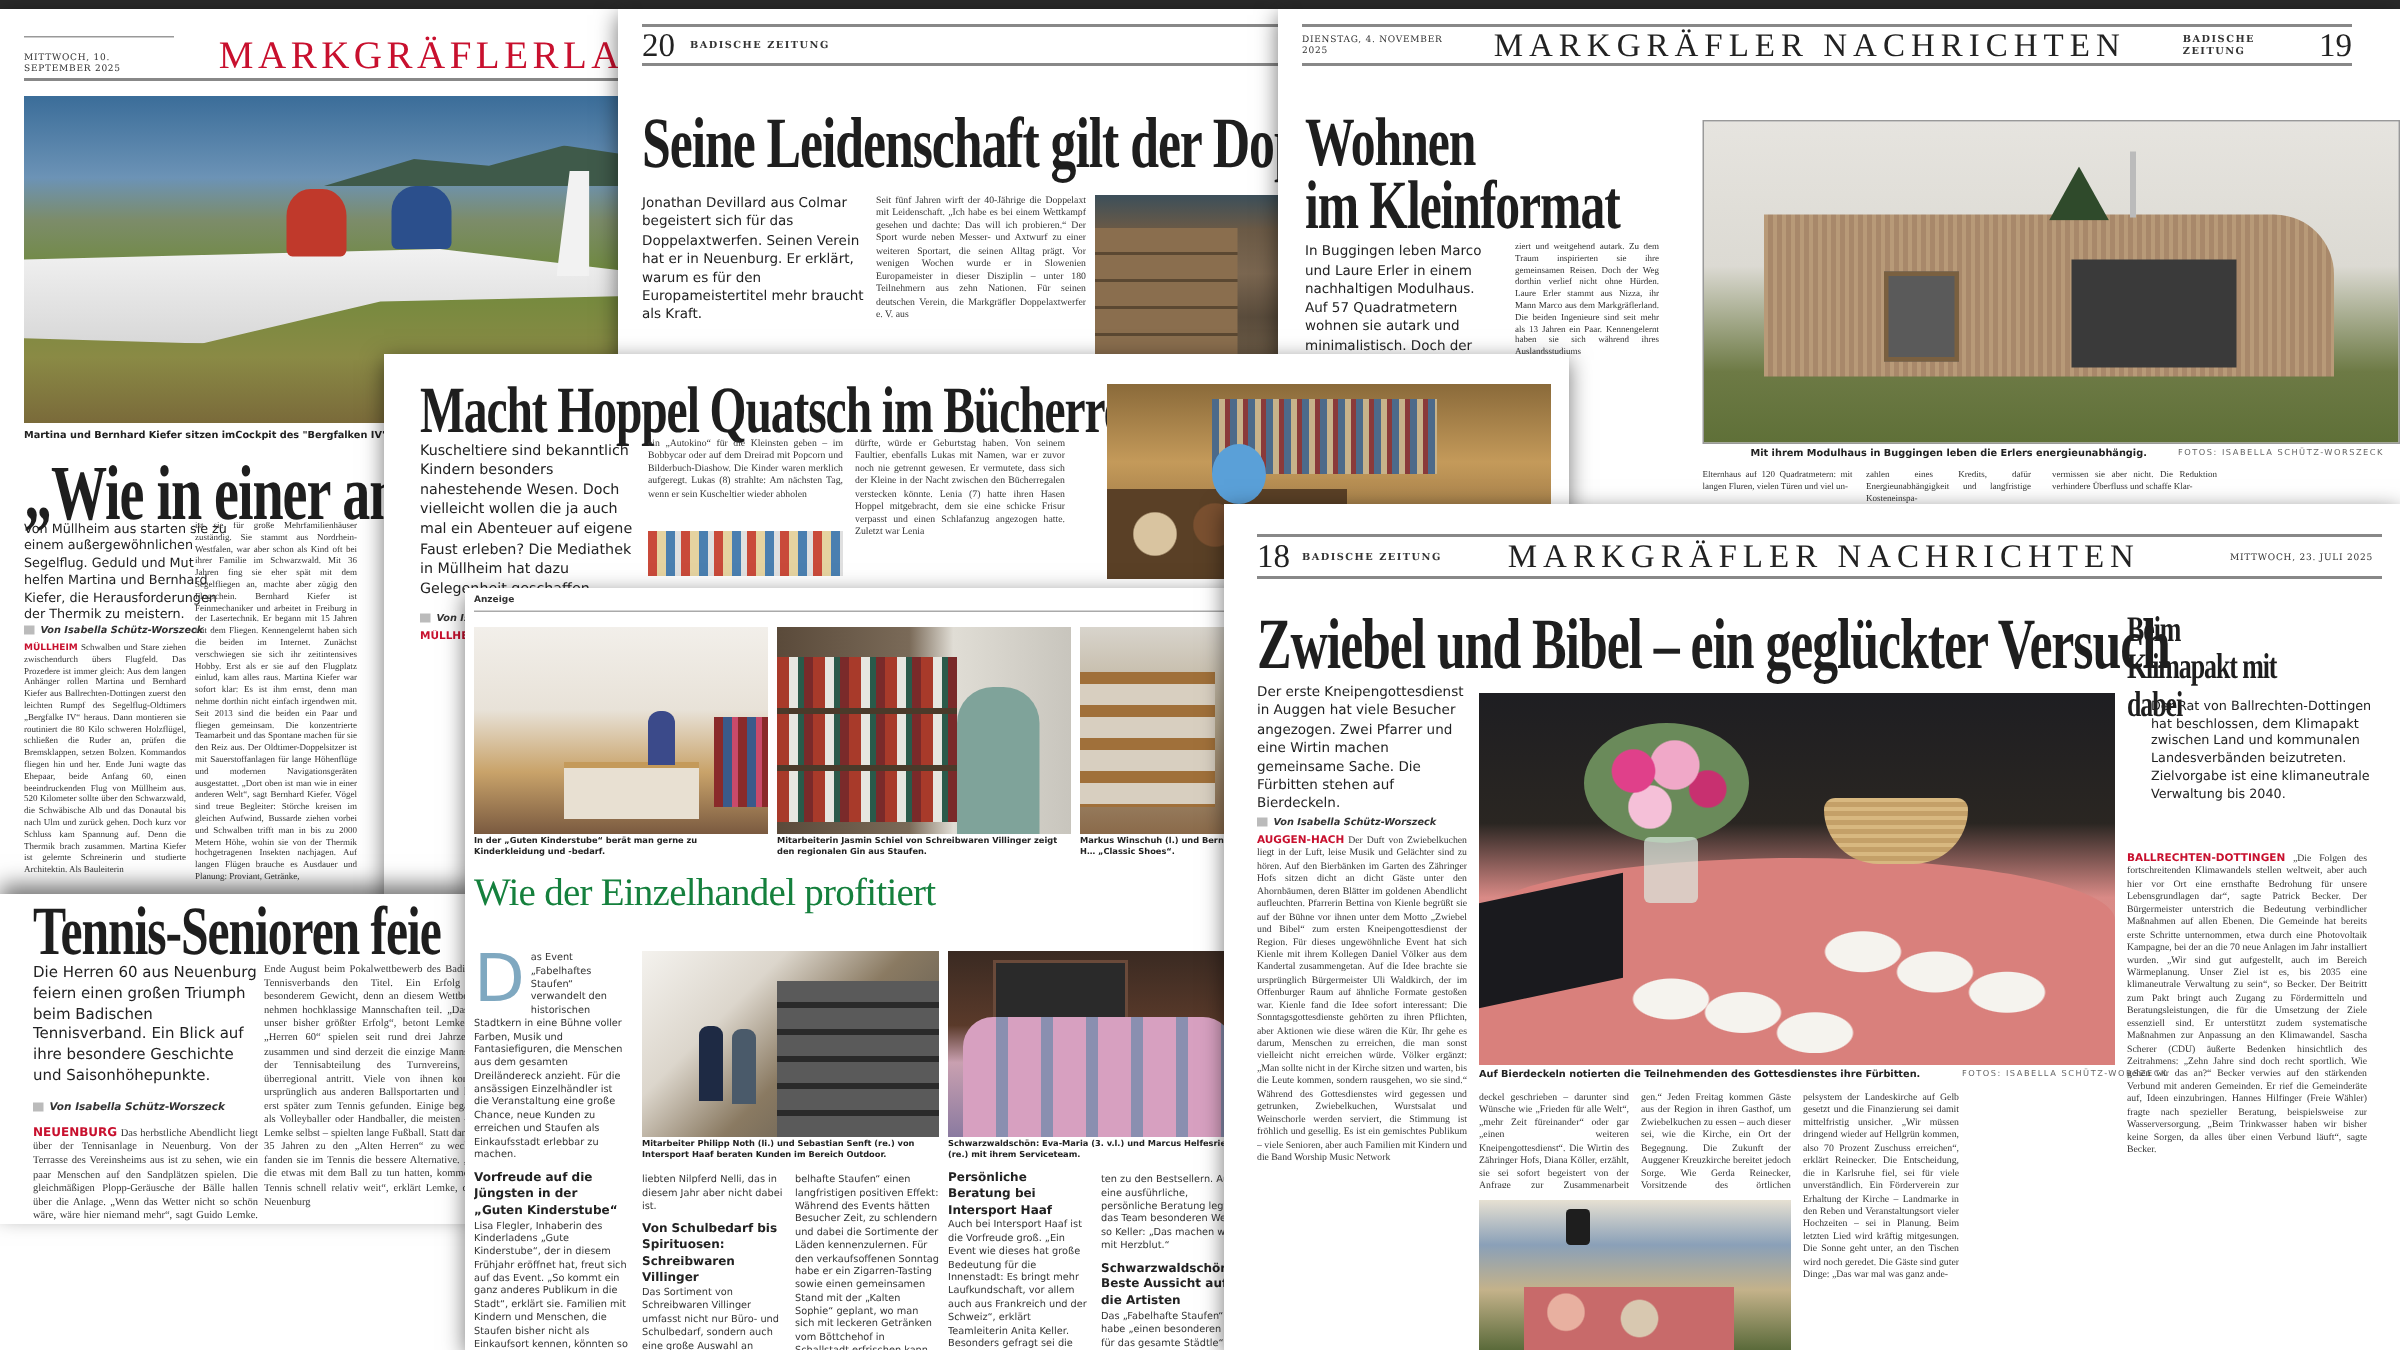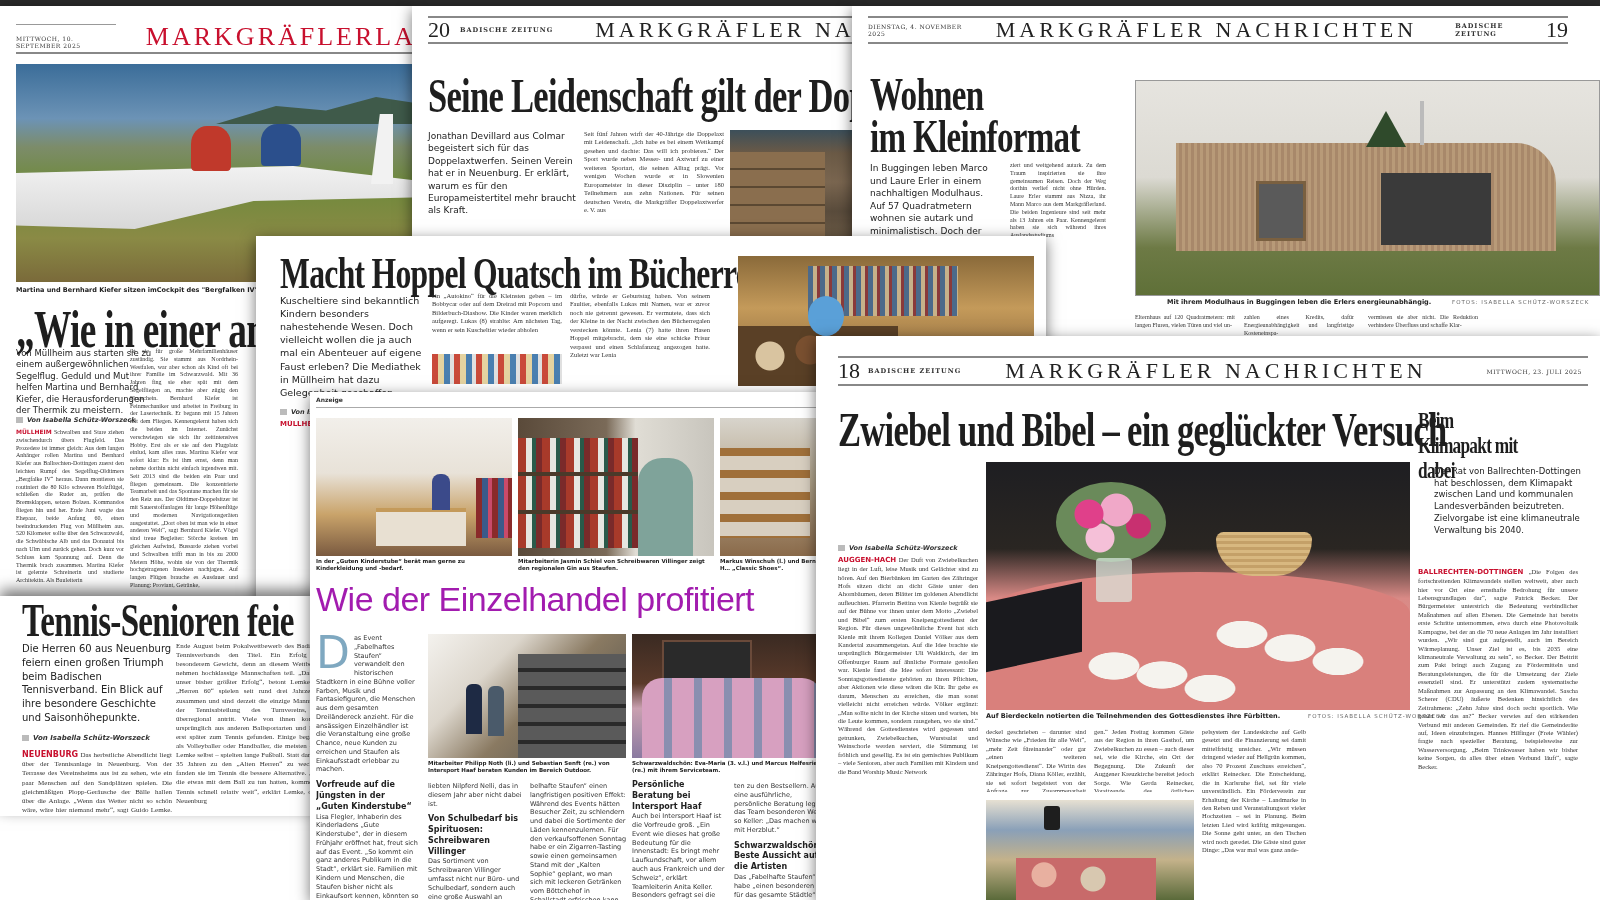--- a/index.html
+++ b/index.html
@@ -18,21 +18,21 @@
   .teaser { position: absolute; font-family: "DejaVu Sans", sans-serif; font-size: 11px; line-height: 1.38; color: #222; }
   .body { position: absolute; font-family: "Liberation Serif", serif; font-size: 7.5px; line-height: 1.3; color: #333; text-align: justify; overflow: hidden; }
   .byline { position: absolute; font-family: "DejaVu Sans", sans-serif; font-size: 8px; font-style: italic; font-weight: bold; color: #333; }
   .byline::before { content: ""; display: inline-block; width: 7px; height: 6px; background: #bbb; margin-right: 4px; vertical-align: middle; }
   .dateline { color: #c8102e; font-family: "DejaVu Sans", sans-serif; font-weight: bold; font-size: 7.5px; }
   .caption { position: absolute; font-family: "DejaVu Sans", sans-serif; font-size: 6.5px; font-weight: bold; color: #222; line-height: 1.3; }
   .credit { position: absolute; font-family: "DejaVu Sans", sans-serif; font-size: 5.5px; letter-spacing: 1px; color: #666; }
   .photo { position: absolute; overflow: hidden; }
 
   .anz { font-family: "DejaVu Sans", sans-serif; }
-  .anz-title { position: absolute; font-family: Liberation Sans, sans-serif; font-size: 34px; color: #a21caf; white-space: nowrap; letter-spacing: -0.5px; }
+  .anz-title { position: absolute; font-family: Liberation Serif, serif; font-size: 26px; color: #15803d; white-space: nowrap; letter-spacing: -0.5px; }
   .anz-body { position: absolute; font-family: "DejaVu Sans", sans-serif; font-size: 6.5px; line-height: 1.35; color: #333; overflow: hidden; }
   .anz-sub { font-weight: bold; font-size: 8px; color: #222; display: block; margin-top: 6px; }
   .dropcap { float: left; font-size: 44px; line-height: 38px; color: #7fa8c0; margin-right: 4px; font-family: "DejaVu Sans", sans-serif; }
 </style>
 </head>
 <body>
 
 <div style="position:absolute;left:0;top:0;width:1600px;height:8px;background:#2a2a2a;"></div>
 
 <div class="clip" style="left:0;top:6px;width:412px;height:600px;z-index:1;">
@@ -56,21 +56,20 @@
     <span class="dateline" style="font-size:6px;">MÜLLHEIM</span>
     <span>Schwalben und Stare ziehen zwischendurch übers Flugfeld. Das Prozedere ist immer gleich: Aus dem langen Anhänger rollen Martina und Bernhard Kiefer aus Ballrechten-Dottingen zuerst den leichten Rumpf des Segelflug-Oldtimers „Bergfalke IV“ heraus. Dann montieren sie routiniert die 80 Kilo schweren Holzflügel, schließen die Ruder an, prüfen die Bremsklappen, setzen Bolzen. Kommandos fliegen hin und her. Ende Juni wagte das Ehepaar, beide Anfang 60, einen beeindruckenden Flug von Müllheim aus. 520 Kilometer sollte über den Schwarzwald, die Schwäbische Alb und das Donautal bis nach Ulm und zurück gehen. Doch kurz vor Schluss kam Spannung auf. Denn die Thermik brach zusammen. Martina Kiefer ist gelernte Schreinerin und studierte Architektin. Als Bauleiterin</span>
   </div>
   <div class="body" style="left:130px;top:342px;width:108px;height:240px;font-size:6px;">ist sie für große Mehrfamilienhäuser zuständig. Sie stammt aus Nordrhein-Westfalen, war aber schon als Kind oft bei ihrer Familie im Schwarzwald. Mit 36 Jahren fing sie eher spät mit dem Segelfliegen an, machte aber zügig den Flugschein. Bernhard Kiefer ist Feinmechaniker und arbeitet in Freiburg in der Lasertechnik. Er begann mit 15 Jahren mit dem Fliegen. Kennengelernt haben sich die beiden im Internet. Zunächst verschwiegen sie sich ihr zeitintensives Hobby. Erst als er sie auf den Flugplatz einlud, kam alles raus. Martina Kiefer war sofort klar: Es ist ihm ernst, denn man nehme dorthin nicht einfach irgendwen mit. Seit 2013 sind die beiden ein Paar und fliegen gemeinsam. Die konzentrierte Teamarbeit und das Spontane machen für sie den Reiz aus. Der Oldtimer-Doppelsitzer ist mit Sauerstoffanlagen für lange Höhenflüge und modernen Navigationsgeräten ausgestattet. „Dort oben ist man wie in einer anderen Welt“, sagt Bernhard Kiefer. Vögel sind treue Begleiter: Störche kreisen im gleichen Aufwind, Bussarde ziehen vorbei und Schwalben trifft man in bis zu 2000 Metern Höhe, wohin sie von der Thermik hochgetragenen Insekten nachjagen. Auf langen Flügen brauche es Ausdauer und Planung: Proviant, Getränke,</div>
 </div>
 
 <div class="clip" style="left:412px;top:6px;width:440px;height:240px;z-index:2;">
   <div class="mast" style="left:16px;top:10px;width:430px;height:28px;">
     <span class="pageno">20</span>
     <span class="bz" style="margin-left:10px;">BADISCHE ZEITUNG</span>
-    <span class="title" style="margin-left:42px;">MARKGRÄFLER NA</span>
   </div>
   <div class="headline cond" style="left:16px;top:66px;font-size:48px;">Seine Leidenschaft gilt der Dop</div>
   <div class="teaser" style="left:16px;top:124px;width:148px;font-size:9px;line-height:1.38;">Jonathan Devillard aus Colmar begeistert sich für das Doppelaxtwerfen. Seinen Verein hat er in Neuenburg. Er erklärt, warum es für den Europameistertitel mehr braucht als Kraft.</div>
   <div class="body" style="left:172px;top:124px;width:140px;height:110px;font-size:6.5px;">Seit fünf Jahren wirft der 40-Jährige die Doppelaxt mit Leidenschaft. „Ich habe es bei einem Wettkampf gesehen und dachte: Das will ich probieren.“ Der Sport wurde neben Messer- und Axtwurf zu einer weiteren Sportart, die seinen Alltag prägt. Vor wenigen Wochen wurde er in Slowenien Europameister in dieser Disziplin – unter 180 Teilnehmern aus zehn Nationen. Für seinen deutschen Verein, die Markgräfler Doppelaxtwerfer e. V. aus</div>
   <div class="photo" style="left:318px;top:124px;width:122px;height:116px;background:linear-gradient(180deg,#3c4f5a 0%,#6b5a46 20%,#7a6650 45%,#5a4c3c 70%,#6f5e48 100%);">
     <div style="position:absolute;left:0;top:22px;width:95px;height:90px;background:repeating-linear-gradient(180deg,#8a6e4e 0 16px,#5b4832 16px 18px);"></div>
   </div>
 </div>
 
 <div class="clip" style="left:852px;top:6px;width:748px;height:334px;z-index:3;">
@@ -189,20 +188,21 @@
 
 <div class="clip" style="left:816px;top:336px;width:784px;height:564px;z-index:7;">
   <div class="mast" style="left:22px;top:20px;width:750px;height:30px;">
     <span class="pageno">18</span>
     <span class="bz" style="margin-left:8px;">BADISCHE ZEITUNG</span>
     <span class="title" style="margin-left:44px;">MARKGRÄFLER NACHRICHTEN</span>
     <span class="date" style="margin-left:60px;">Mittwoch, 23. Juli 2025</span>
   </div>
 
   <div class="headline cond" style="left:22px;top:70px;font-size:48px;">Zwiebel und Bibel – ein geglückter Versuch</div>
+  <div class="teaser" style="left:22px;top:120px;width:140px;font-size:9px;line-height:1.38;">Der erste Kneipengottesdienst in Auggen hat viele Besucher angezogen. Zwei Pfarrer und eine Wirtin machen gemeinsame Sache. Die Fürbitten stehen auf Bierdeckeln.</div>
   <div class="byline" style="left:22px;top:208px;font-size:6.5px;">Von Isabella Schütz-Worszeck</div>
   <div class="body" style="left:22px;top:220px;width:140px;height:344px;font-size:6.5px;">
     <span class="dateline" style="font-size:7px;">AUGGEN-HACH</span>
     <span>Der Duft von Zwiebelkuchen liegt in der Luft, leise Musik und Gelächter sind zu hören. Auf den Bierbänken im Garten des Zähringer Hofs sitzen dicht an dicht Gäste unter den Ahornbäumen, deren Blätter im goldenen Abendlicht aufleuchten. Pfarrerin Bettina von Kienle begrüßt sie auf der Bühne vor ihnen unter dem Motto „Zwiebel und Bibel“ zum ersten Kneipengottesdienst der Region. Für dieses ungewöhnliche Event hat sich Kienle mit ihrem Kollegen Daniel Völker aus dem Kandertal zusammengetan. Auf die Idee brachte sie ursprünglich Bürgermeister Uli Waldkirch, der im Offenburger Raum auf ähnliche Formate gestoßen war. Kienle fand die Idee sofort interessant: Die Sonntagsgottesdienste gehörten zu ihren Pflichten, aber Aktionen wie diese wären die Kür. Ihr gehe es darum, Menschen zu erreichen, die man sonst vielleicht nicht erreichen würde. Völker ergänzt: „Man sollte nicht in der Kirche sitzen und warten, bis die Leute kommen, sondern rausgehen, wo sie sind.“ Während des Gottesdienstes wird gegessen und getrunken, Zwiebelkuchen, Wurstsalat und Weinschorle werden serviert, die Stimmung ist fröhlich und gesellig. Es ist ein gemischtes Publikum – viele Senioren, aber auch Familien mit Kindern und die Band Worship Music Network</span>
   </div>
 
   <div class="photo" style="left:170px;top:126px;width:424px;height:248px;background:linear-gradient(180deg,#1e1e22 0%,#2a2622 35%,#d98a86 55%,#e29a94 100%);">
     <div style="position:absolute;left:0;top:110px;width:424px;height:138px;background:#d9807c;border-radius:50% 50% 0 0 / 30% 30% 0 0;"></div>
     <div style="position:absolute;left:70px;top:20px;width:110px;height:80px;background:radial-gradient(circle at 30% 40%,#e0408a 14px,transparent 15px),radial-gradient(circle at 55% 35%,#f0a8c8 16px,transparent 17px),radial-gradient(circle at 75% 55%,#c83070 12px,transparent 13px),radial-gradient(circle at 40% 70%,#f5c0d8 14px,transparent 15px),#6a8a5a;border-radius:50%;"></div>
     <div style="position:absolute;left:110px;top:96px;width:36px;height:44px;background:rgba(220,235,225,0.7);border-radius:4px;"></div>

